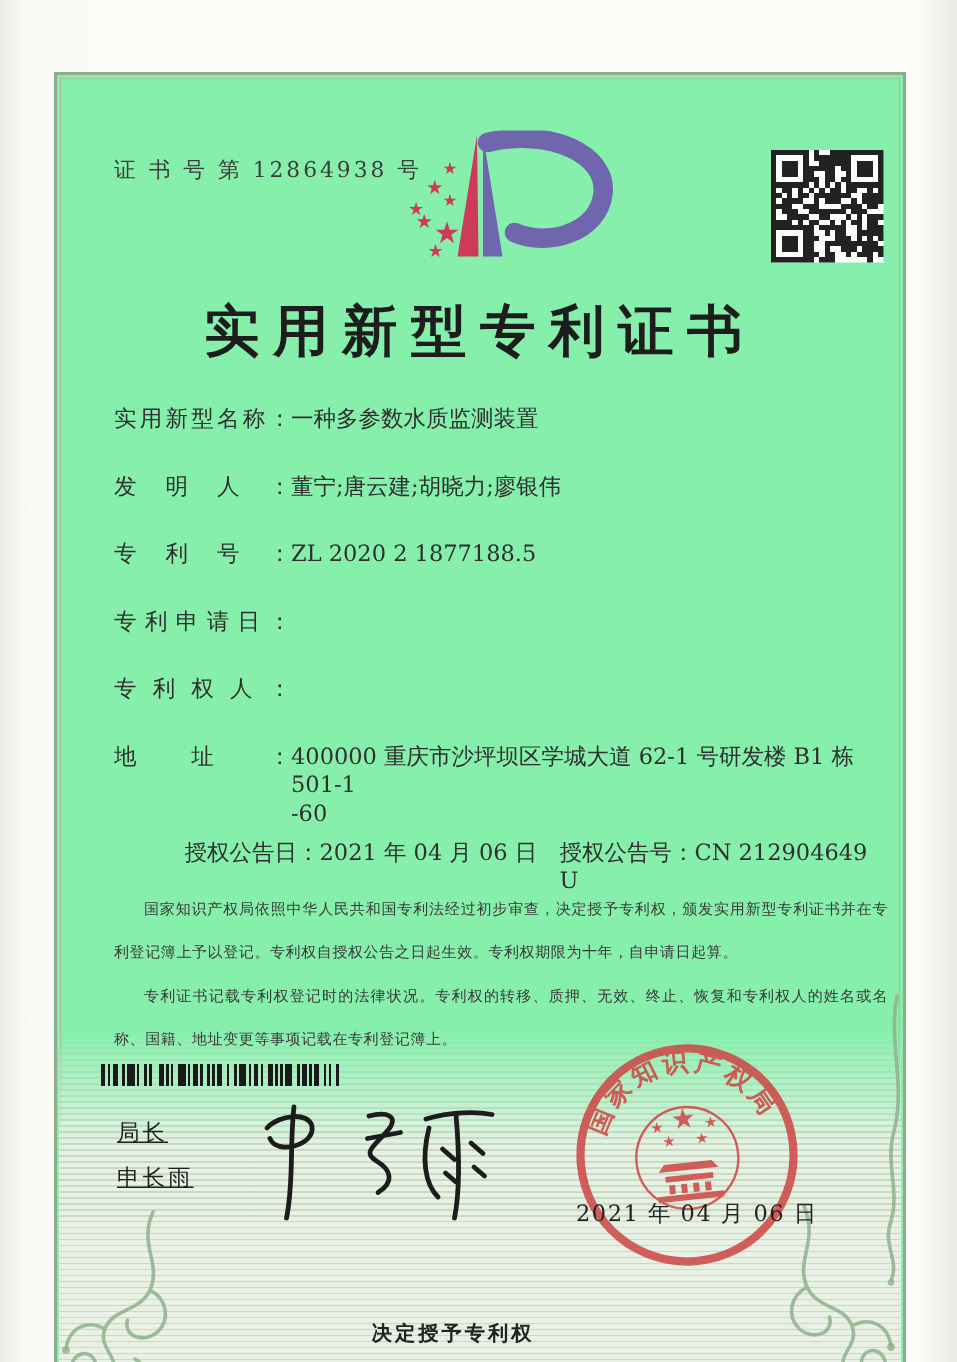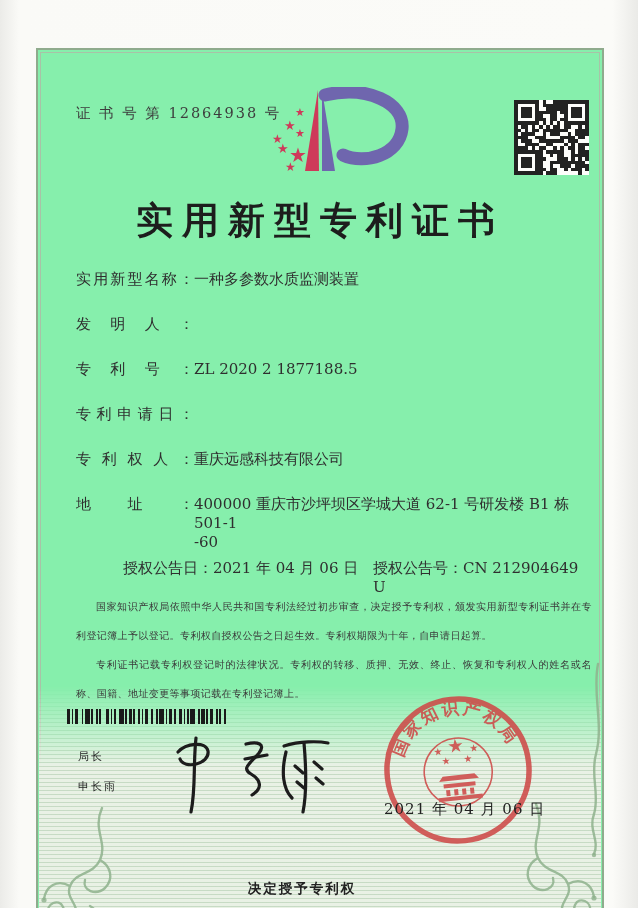--- a/index.html
+++ b/index.html
@@ -37,21 +37,21 @@
   .f-row.tight{margin-bottom:7px;}
   .f-label{flex:0 0 118px;text-align-last:justify;-moz-text-align-last:justify;}
   .f-value{flex:1;}
   .addr2{display:block;}
   .grant-row{position:relative;line-height:19px;margin-bottom:0;margin-left:47px;}
   .grant-no{position:absolute;left:250px;top:0;}
   .paras{margin-top:14px;font-size:10px;line-height:29px;text-align:justify;color:#3a3a3a;letter-spacing:.4px;}
   .paras p{margin:0;text-indent:2em;}
   .barcode{position:absolute;left:29px;top:659px;width:178px;height:15px;}
   .director{position:absolute;left:40px;top:698px;font-family:"Liberation Sans","DejaVu Sans",sans-serif;
-    font-size:11px;color:#1f1f1f;letter-spacing:2px;line-height:16px;}
+    font-size:15px;color:#1f1f1f;letter-spacing:2px;line-height:16px;text-decoration:underline;}
   .director div{margin-bottom:14px;}
   .signature{position:absolute;left:124px;top:672px;width:185px;height:100px;}
   .seal{position:absolute;left:340px;top:640px;width:160px;height:160px;transform:rotate(-6deg);opacity:.88;}
   .seal-date{position:absolute;left:346px;top:750px;font-size:15px;color:#222;letter-spacing:1px;}
   .page-num{position:absolute;left:0;bottom:12px;width:100%;text-align:center;font-size:12.5px;color:#333;letter-spacing:1px;}
   .back-note{position:absolute;left:0;top:880px;width:604px;text-align:center;font-size:13.5px;color:#222;letter-spacing:2px;font-weight:bold;}
   .orn{position:absolute;pointer-events:none;}
   .orn-left{left:-8px;bottom:-14px;width:105px;height:150px;}
   .orn-right{right:-12px;bottom:-12px;width:115px;height:300px;transform:scaleX(-1);}
   .logo-star{position:absolute;color:#ce3a5a;line-height:1;font-family:"DejaVu Sans",sans-serif;}
@@ -314,31 +314,31 @@
 
   <div class="title">实用新型专利证书</div>
 
   <div class="content">
     <div class="f-row">
       <span class="f-label">实用新型名称：</span>
       <span class="f-value">一种多参数水质监测装置</span>
     </div>
     <div class="f-row">
       <span class="f-label">发明人：</span>
+      <span class="f-value">董宁;唐云建;胡晓力;廖银伟</span>
     </div>
     <div class="f-row">
       <span class="f-label">专利号：</span>
       <span class="f-value">ZL 2020 2 1877188.5</span>
     </div>
     <div class="f-row">
       <span class="f-label">专利申请日：</span>
     </div>
     <div class="f-row">
       <span class="f-label">专利权人：</span>
-      <span class="f-value">重庆远感科技有限公司</span>
     </div>
     <div class="f-row tight">
       <span class="f-label">地址：</span>
       <span class="f-value">
         <span>400000 重庆市沙坪坝区学城大道 62-1 号研发楼 B1 栋 501-1</span>
         <span class="addr2">-60</span>
       </span>
     </div>
     <div class="grant-row">
       <span>授权公告日：</span><span>2021 年 04 月 06 日</span>

